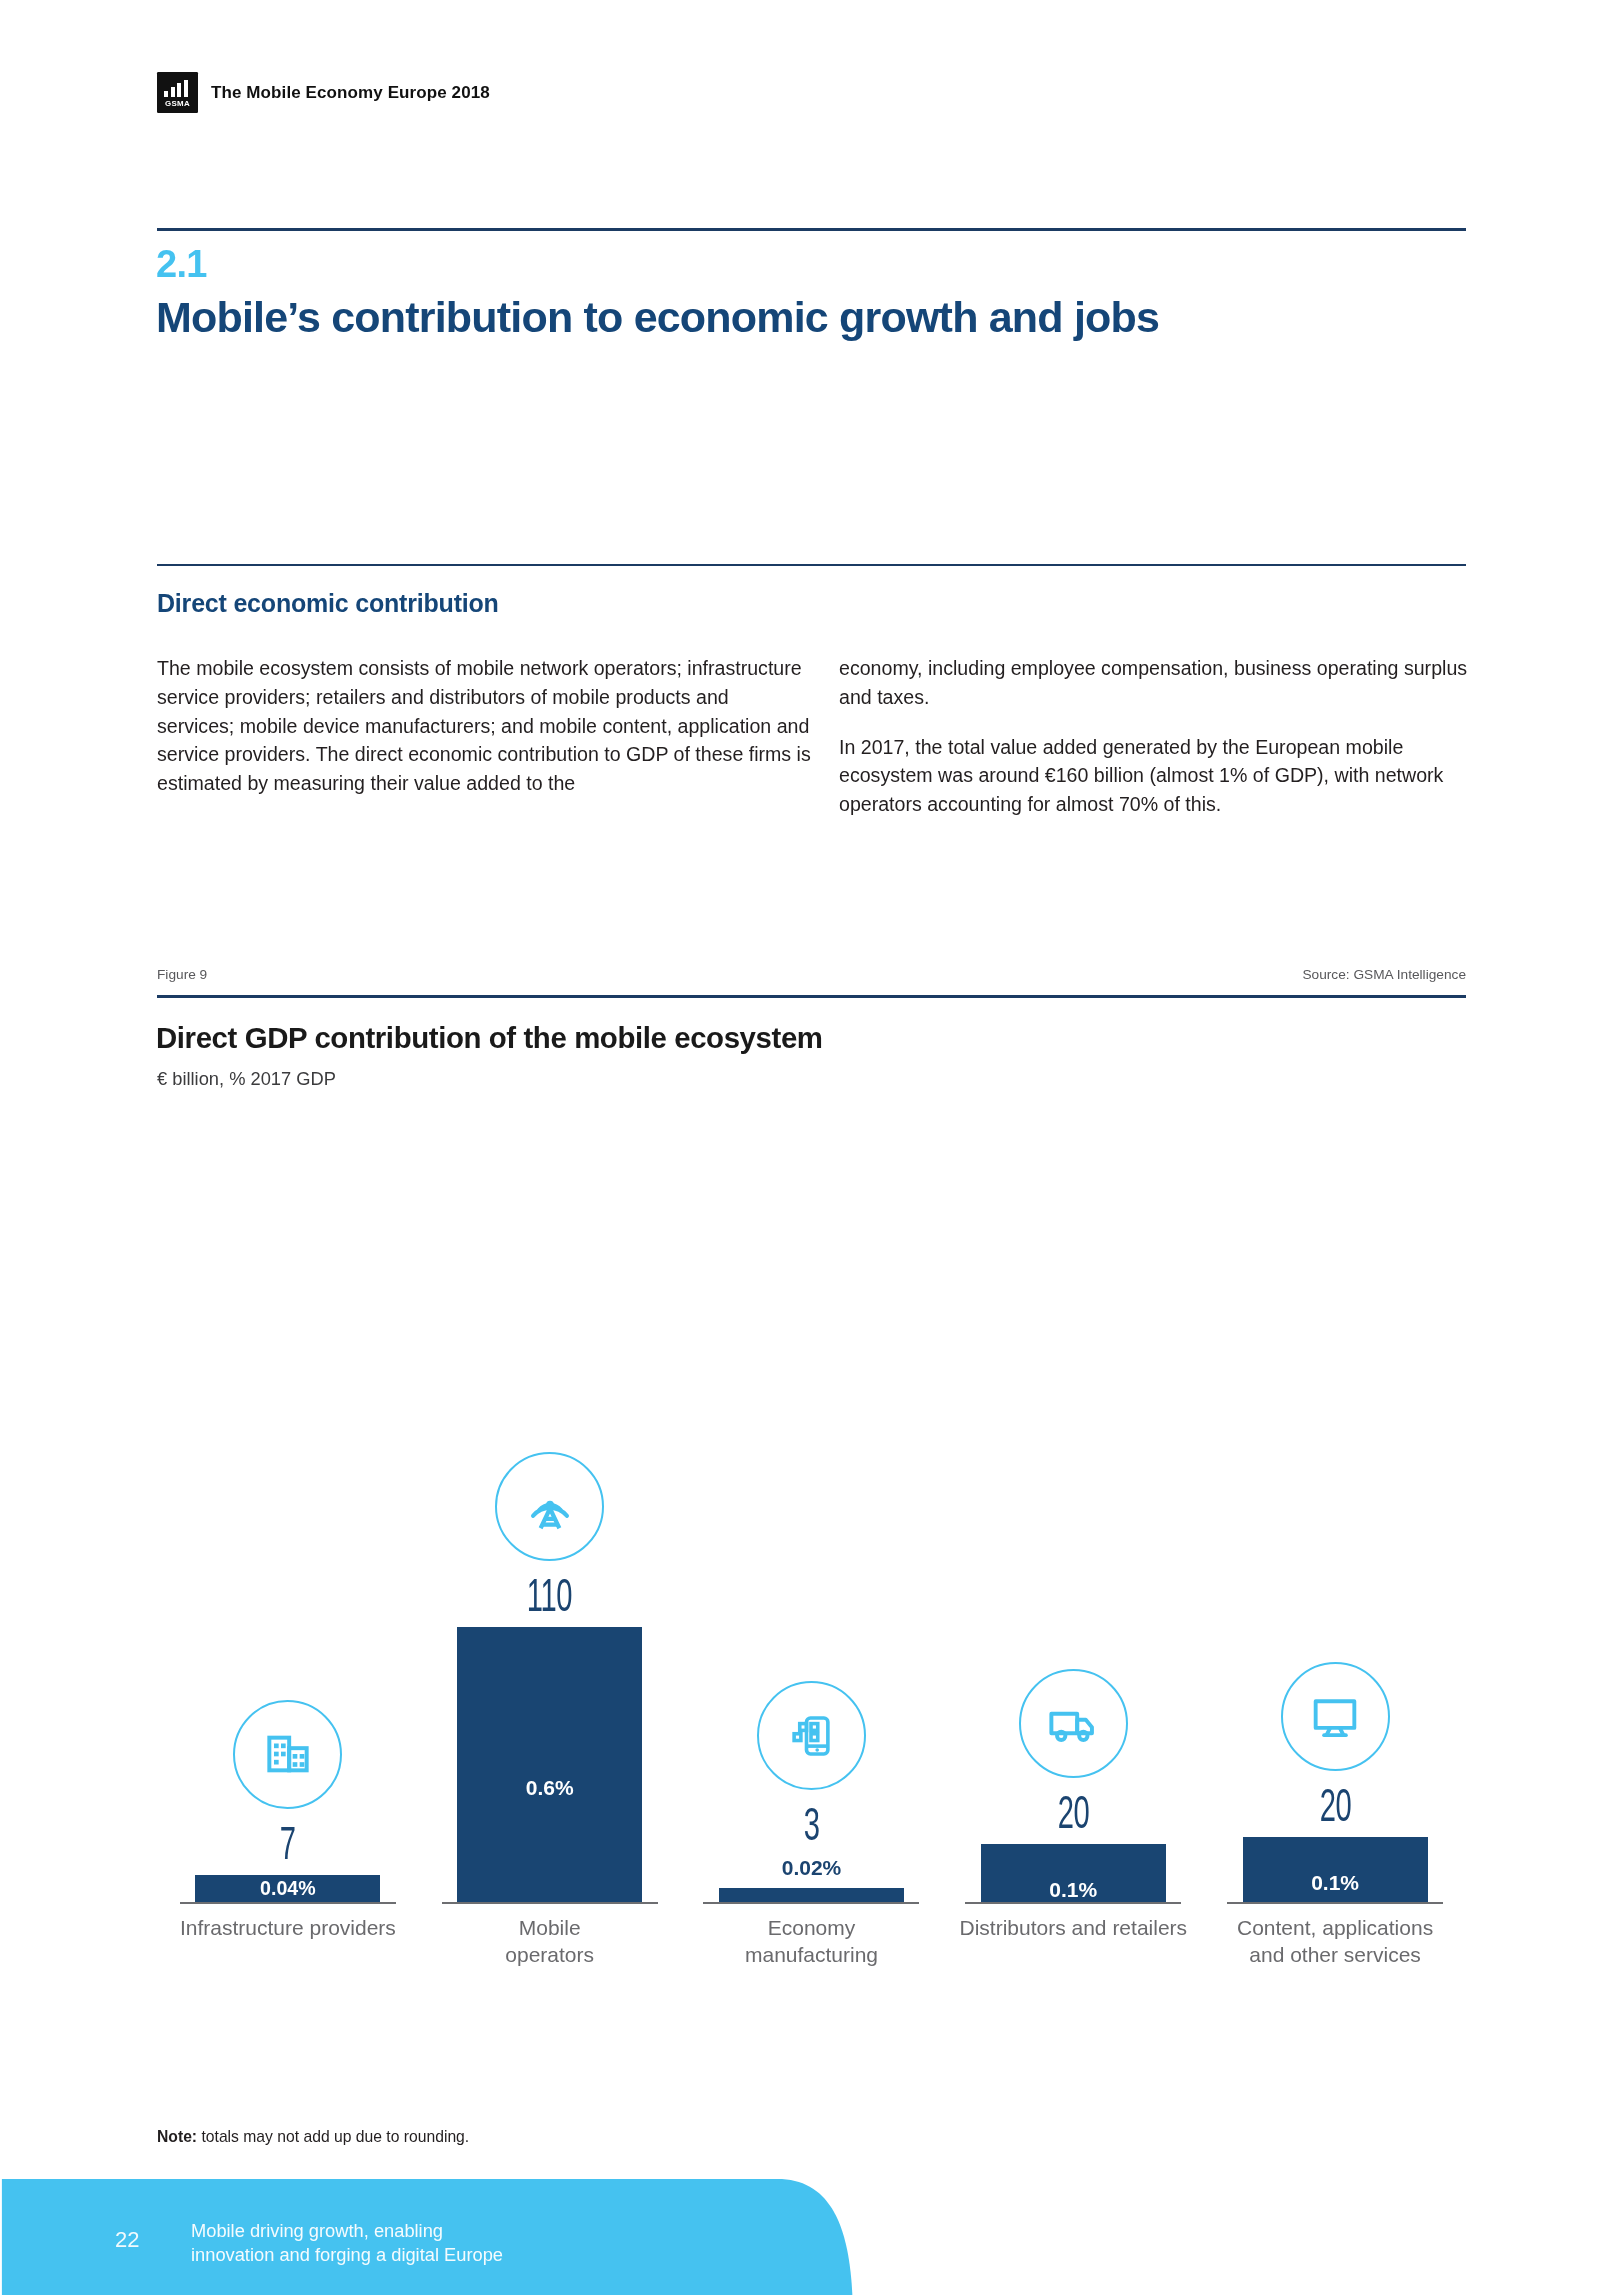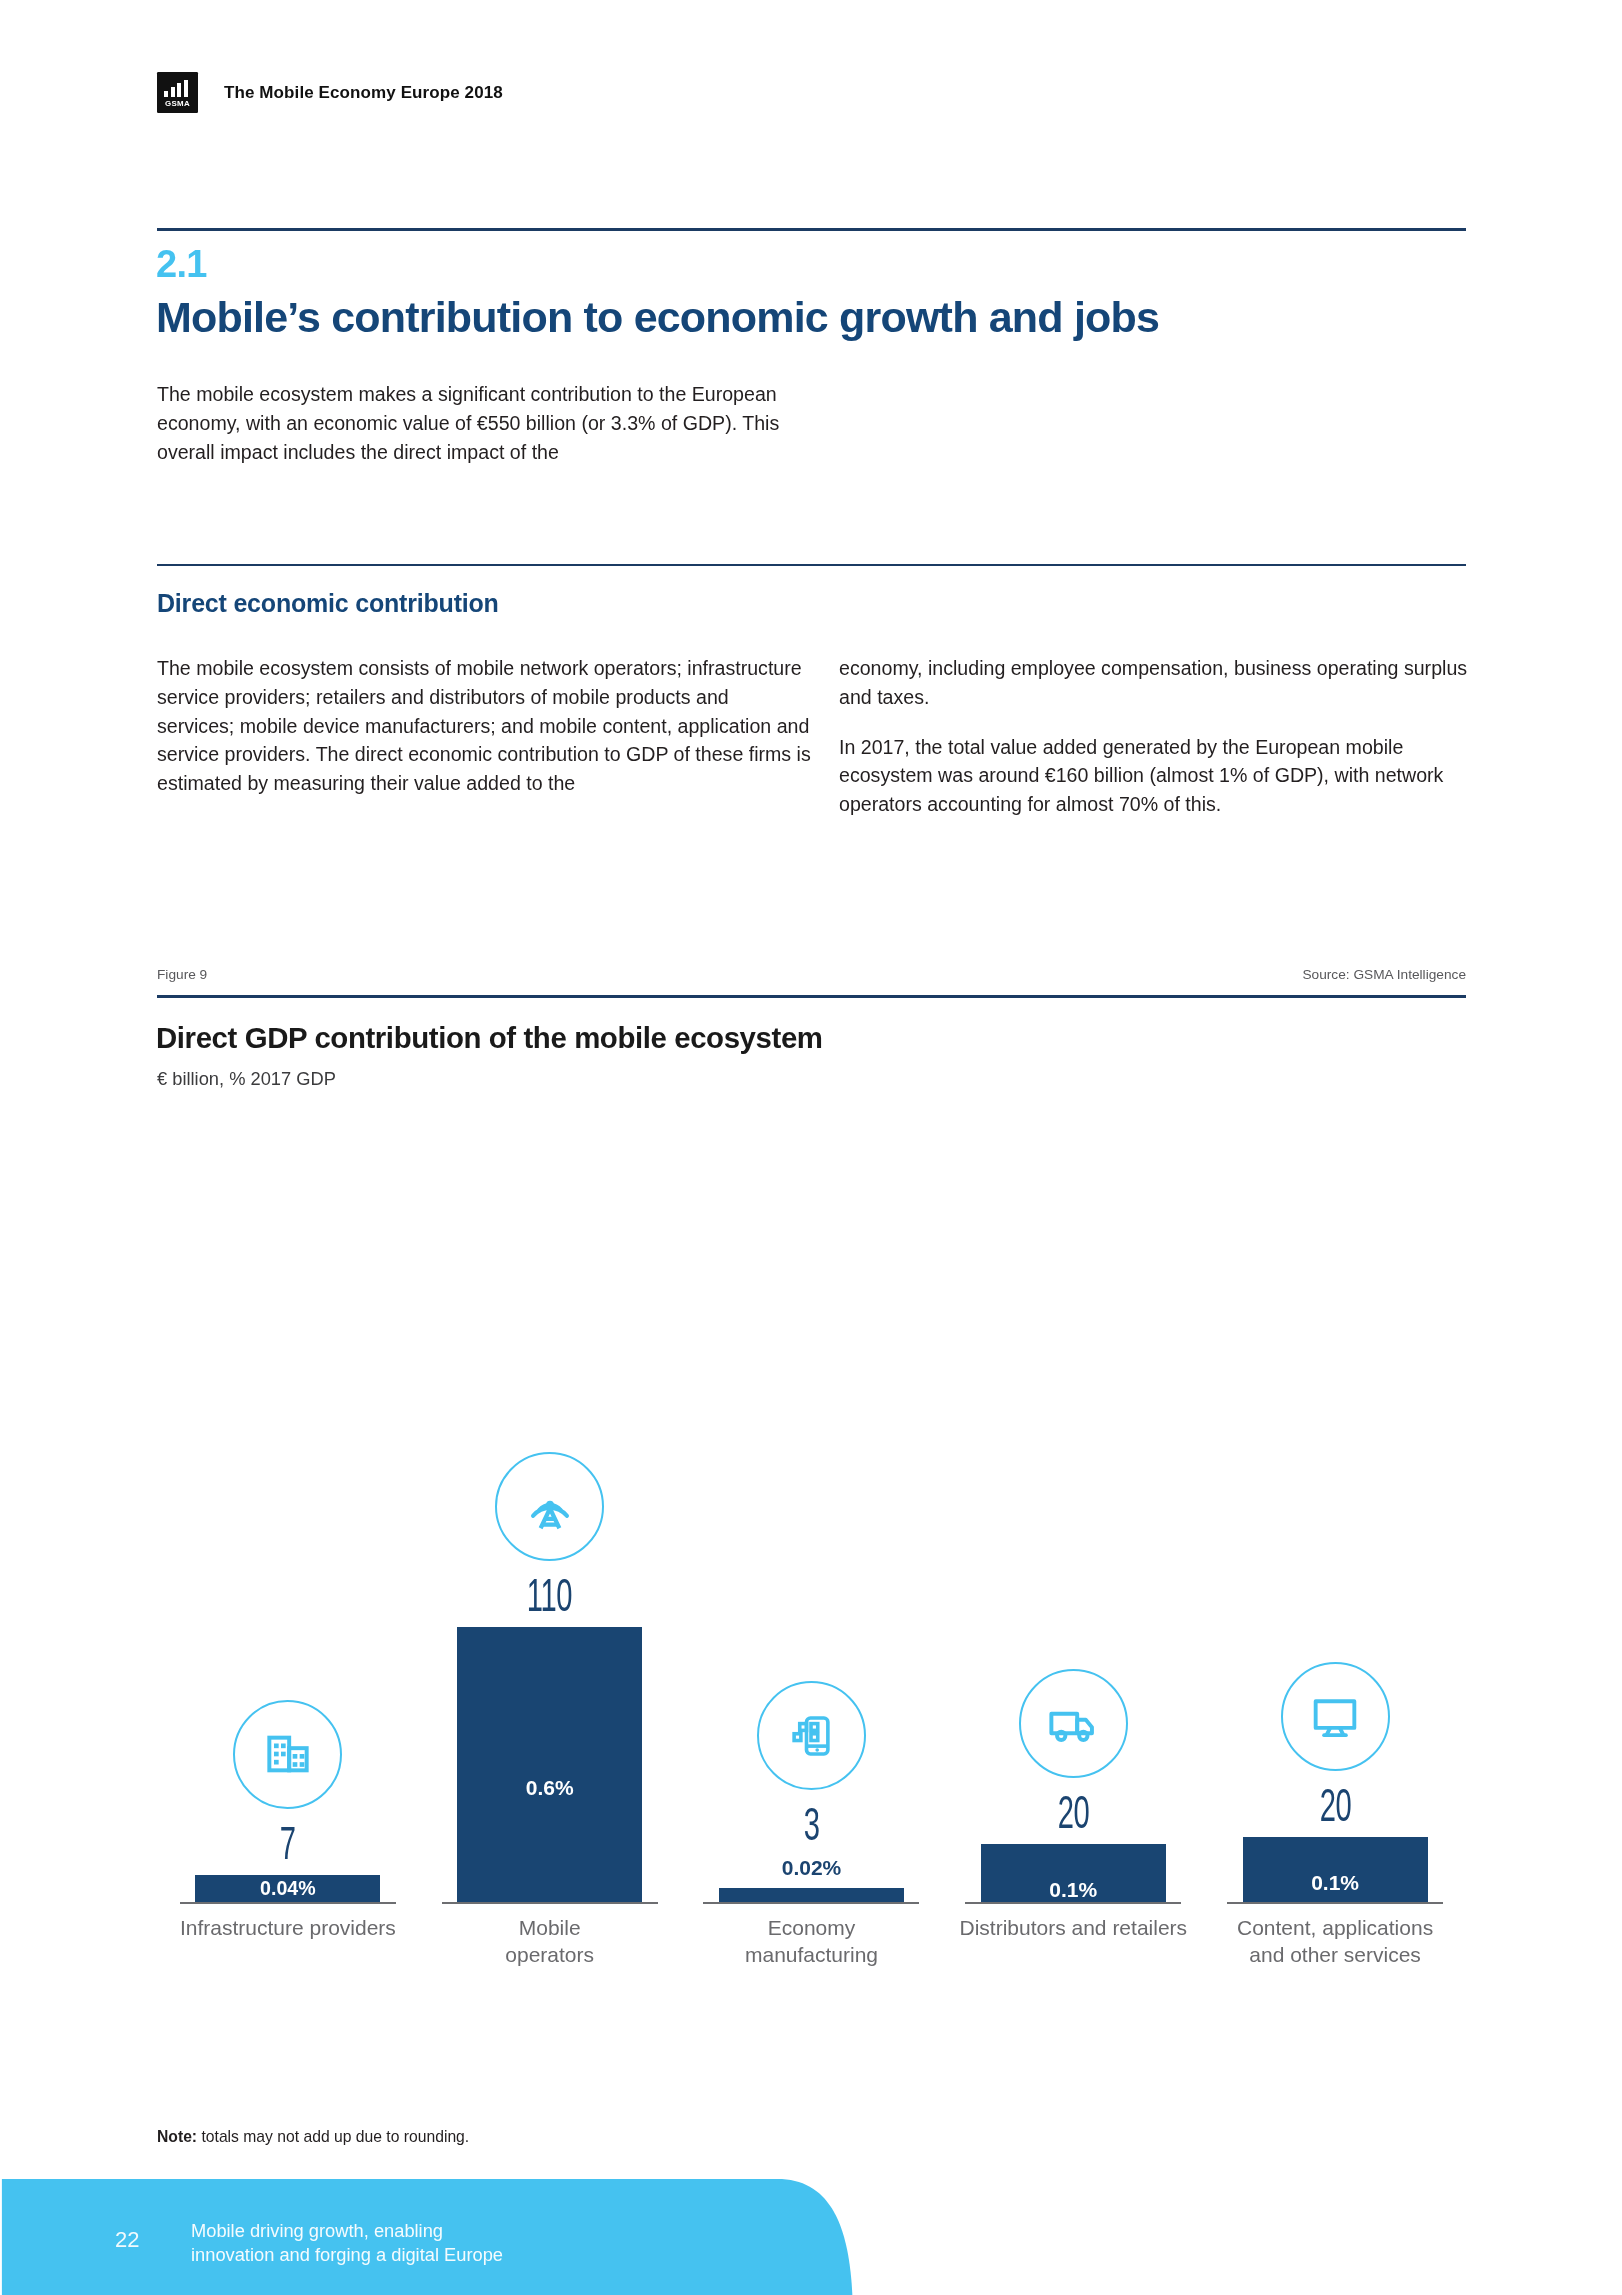--- a/index.html
+++ b/index.html
@@ -5,21 +5,21 @@
   html,body{margin:0;padding:0;}
   body{
     width:1623px;height:2295px;background:#ffffff;
     font-family:"Liberation Sans", sans-serif;
     -webkit-font-smoothing:antialiased;
     position:relative;overflow:hidden;
   }
   .page{position:absolute;inset:0;}
 
   
-  .hdr{position:absolute;left:157px;top:72px;display:flex;align-items:center;gap:26px;}
+  .hdr{position:absolute;left:157px;top:72px;display:flex;align-items:center;gap:13px;}
   .gsma-logo{width:41px;height:41px;background:#111111;position:relative;border-radius:1.3px;}
   .gsma-logo .bars{position:absolute;left:7.2px;top:7.9px;display:flex;align-items:flex-end;gap:2.6px;height:17px;}
   .gsma-logo .bars i{display:block;width:3.9px;background:#ffffff;}
   .gsma-logo .bars i:nth-child(1){height:5.9px;}
   .gsma-logo .bars i:nth-child(2){height:9.8px;}
   .gsma-logo .bars i:nth-child(3){height:13.7px;}
   .gsma-logo .bars i:nth-child(4){height:17px;}
   .gsma-logo .wm{position:absolute;left:0;right:0;bottom:5.2px;text-align:center;color:#fff;
       font-size:7.9px;font-weight:bold;letter-spacing:0.3px;font-family:"Liberation Sans",sans-serif;}
   .hdr-title{font-size:17px;font-weight:bold;color:#111111;letter-spacing:0.1px;}
@@ -103,23 +103,20 @@
       <div class="wm">GSMA</div>
     </div>
     <div class="hdr-title">The Mobile Economy Europe 2018</div>
   </div>
 
   <div class="rule rule-thick" style="top:228px"></div>
 
   <div class="sec-num">2.1</div>
   <div class="sec-title">Mobile’s contribution to economic growth and jobs</div>
 
-  <div class="col col-l" style="top:380px">
-    <p>The mobile ecosystem makes a significant contribution to the European economy, with an economic value of €550 billion (or 3.3% of GDP). This overall impact includes the direct impact of the</p>
-  </div>
 
   <div class="rule rule-thin" style="top:564px"></div>
 
   <div class="sub-head">Direct economic contribution</div>
 
   <div class="col col-l" style="top:654px">
     <p>The mobile ecosystem consists of mobile network operators; infrastructure service providers; retailers and distributors of mobile products and services; mobile device manufacturers; and mobile content, application and service providers. The direct economic contribution to GDP of these firms is estimated by measuring their value added to the</p>
   </div>
   <div class="col col-r" style="top:654px">
     <p>economy, including employee compensation, business operating surplus and taxes.</p>

